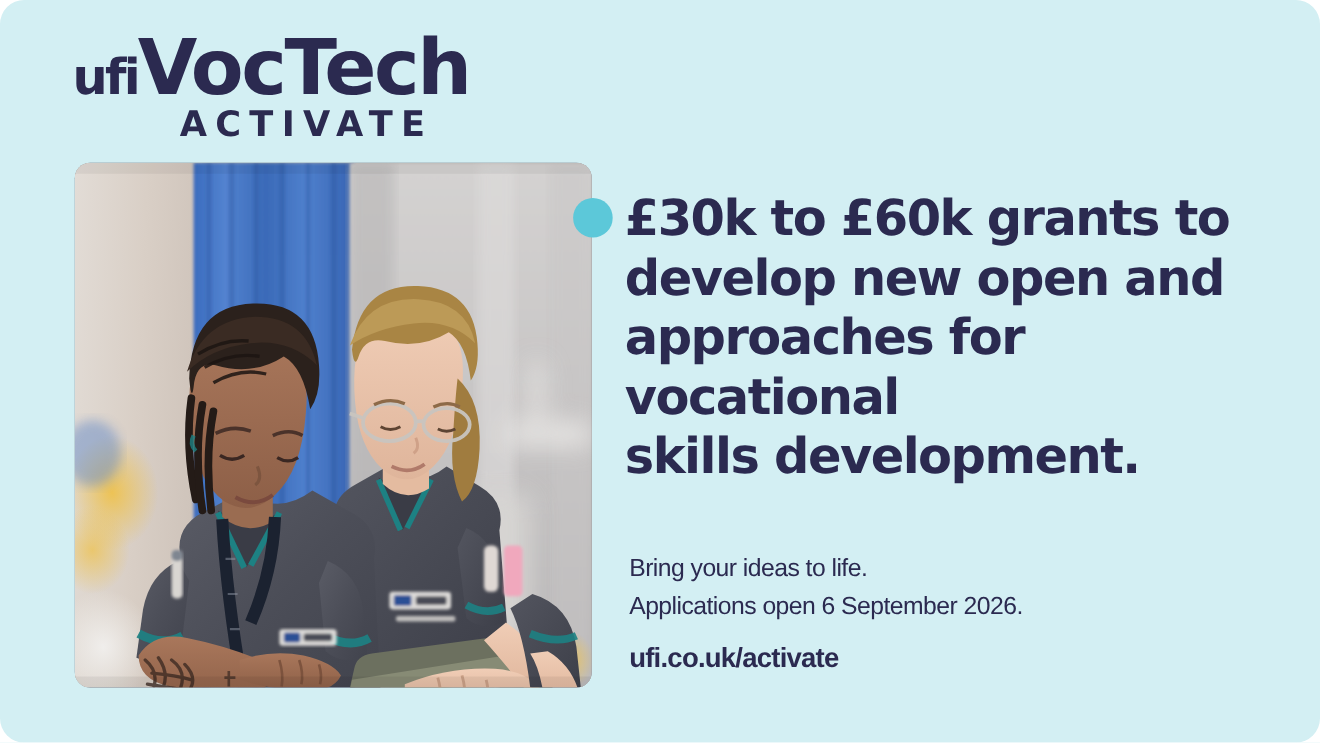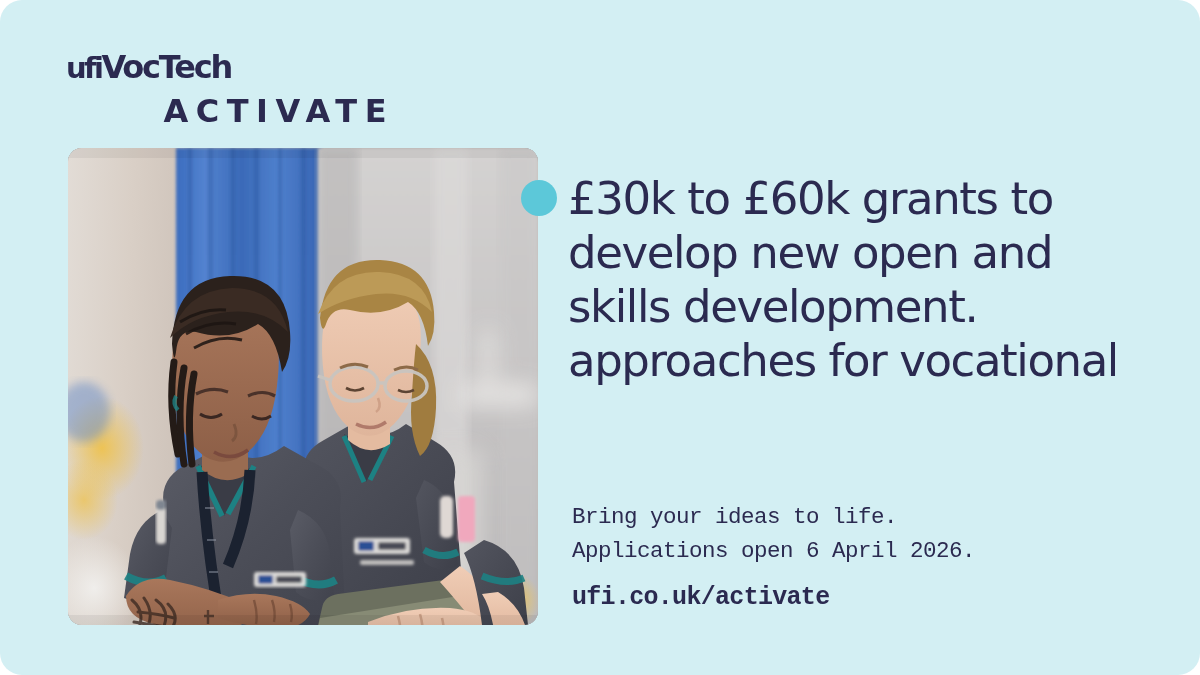--- a/index.html
+++ b/index.html
@@ -35,25 +35,25 @@
   .logo-line1 {
     font-family: "DejaVu Sans", sans-serif;
     font-weight: bold;
     font-size: 50px;
     line-height: 50px;
     letter-spacing: -2.0px;
     color: #2b2a50;
     white-space: nowrap;
   }
   .logo-ufi {
-    font-size: 29px;
+    font-size: 45px;
     letter-spacing: -2.6px;
   }
   .logo-voctech {
-    font-size: 32px;
+    font-size: 70px;
     letter-spacing: -2.2px;
   }
   .logo-line2 {
     font-family: "DejaVu Sans", sans-serif;
     font-weight: bold;
     font-size: 32px;
     line-height: 34px;
     letter-spacing: 7.5px;
     color: #2b2a50;
     text-align: right;
@@ -85,34 +85,34 @@
     background: #5cc8d9;
   }
 
   
   .headline {
     position: absolute;
     left: 568px;
     top: 172px;
     width: 600px;
     font-family: "DejaVu Sans", sans-serif;
-    font-weight: normal;
+    font-weight: bold;
     font-size: 45px;
     line-height: 54px;
     letter-spacing: -1.4px;
     color: #2b2a50;
   }
   .headline span { display: block; }
 
   .subtext {
     position: absolute;
     left: 572px;
     top: 500px;
     width: 580px;
-    font-family: Liberation Mono, monospace;
+    font-family: Liberation Sans, sans-serif;
     font-size: 22.5px;
     line-height: 34px;
     letter-spacing: -0.5px;
     color: #2b2a50;
   }
   .subtext span { display: block; }
   .subtext .url {
     font-weight: bold;
     font-size: 25px;
     letter-spacing: -0.7px;
@@ -387,23 +387,23 @@
       <rect x="0" y="0" width="470" height="10" fill="#000" opacity="0.05"></rect>
       <rect x="0" y="467" width="470" height="10" fill="#000" opacity="0.06"></rect>
     </svg>
   </div>
 
   <div class="dot"></div>
 
   <div class="headline">
     <span>£30k to £60k grants to</span>
     <span>develop new open and</span>
+    <span>approaches for vocational</span>
     <span>skills development.</span>
-    <span>approaches for vocational</span>
   </div>
 
   <div class="subtext">
     <span>Bring your ideas to life.</span>
-    <span>Applications open 6 April 2026.</span>
+    <span>Applications open 6 September 2026.</span>
     <span class="url">ufi.co.uk/activate</span>
   </div>
 
 </div>
 
 </body></html>

